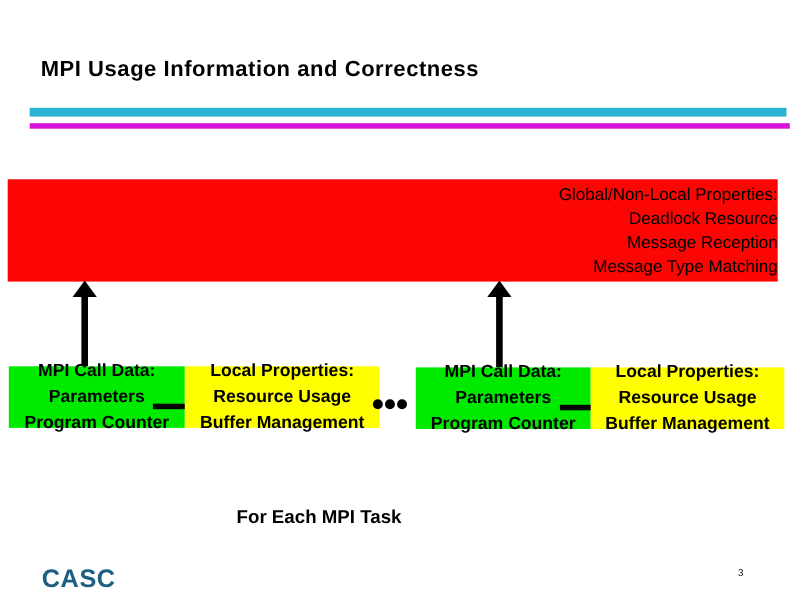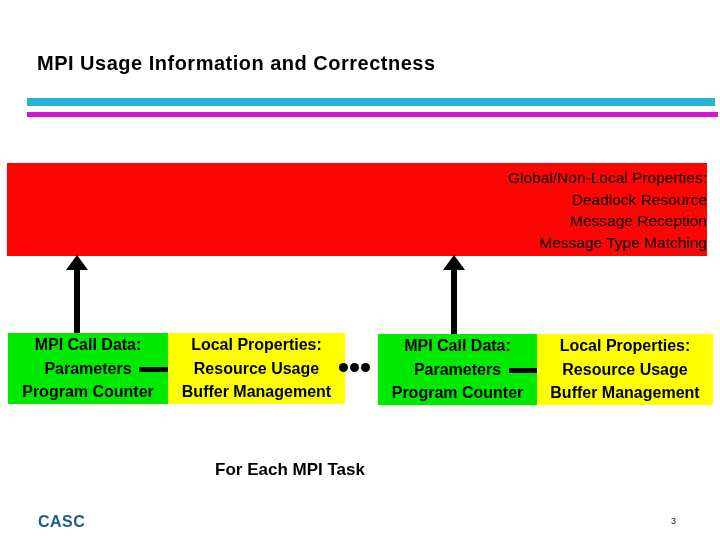--- a/index.html
+++ b/index.html
@@ -27,21 +27,21 @@
   .up-arrow{position:absolute;top:255px;width:22px;}
   .up-arrow .head{
     width:0;height:0;margin:0 auto;
     border-left:11px solid transparent;border-right:11px solid transparent;
     border-bottom:15px solid var(--arrow,#000);
   }
   .up-arrow .shaft{width:6px;height:63px;background:var(--arrow,#000);margin:0 auto;}
   .up-arrow.right .shaft{height:64px;}
 
   .box{
-    position:absolute;height:71px;display:flex;flex-direction:column;justify-content:center;
+    position:absolute;height:56px;display:flex;flex-direction:column;justify-content:center;
     text-align:center;font-size:16px;font-weight:700;line-height:23.5px;white-space:nowrap;
     box-sizing:border-box;
   }
   .box.green{background:var(--call-data-bg,#00EA00);}
   .box.yellow{background:var(--local-props-bg,#FFFF00);}
 
   .h-arrow{position:absolute;height:18px;display:flex;align-items:center;}
   .h-arrow .shaft{width:37px;height:5px;background:var(--arrow,#000);}
   .h-arrow .head{
     width:0;height:0;
@@ -51,21 +51,21 @@
 
   .dots{position:absolute;left:339px;top:363px;display:flex;gap:2px;}
   .dot{width:9px;height:9px;border-radius:50%;background:#000;}
 
   .caption{
     position:absolute;left:0;top:460px;width:580px;text-align:center;
     font-size:17px;font-weight:700;
   }
   .logo{
     position:absolute;left:38px;top:513px;
-    font-size:16px;font-weight:700;letter-spacing:0.5px;color:var(--logo,#1B6080);
+    font-size:23px;font-weight:700;letter-spacing:0.5px;color:var(--logo,#1B6080);
   }
   .pagenum{position:absolute;left:671px;top:516px;font-size:9px;color:#1a1a1a;}
 </style>
 </head>
 <body>
 
 <div class="slide">
 
   <h1 class="title">MPI Usage Information and Correctness</h1>
   <div class="rule rule-top"></div>

